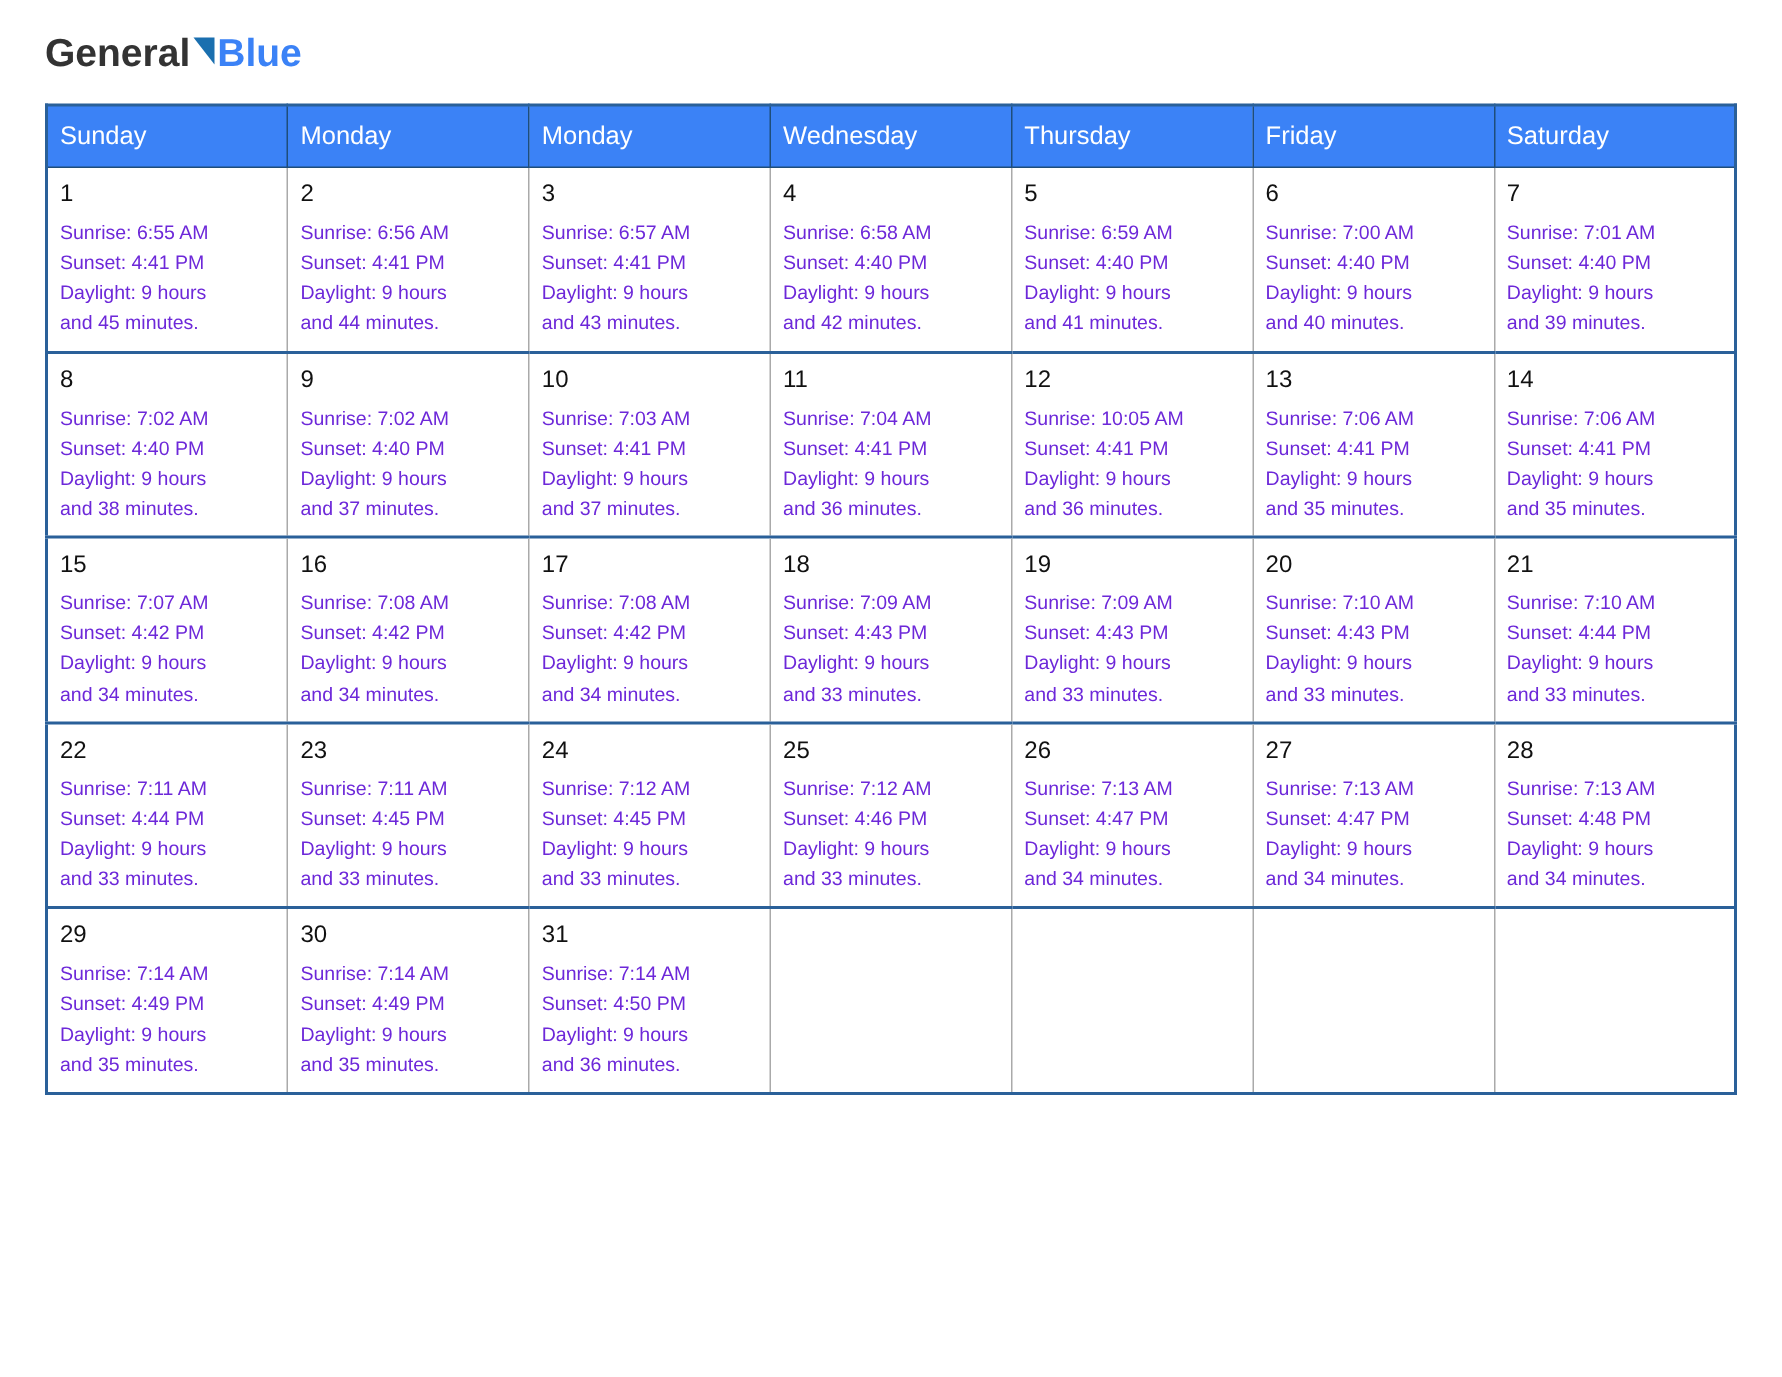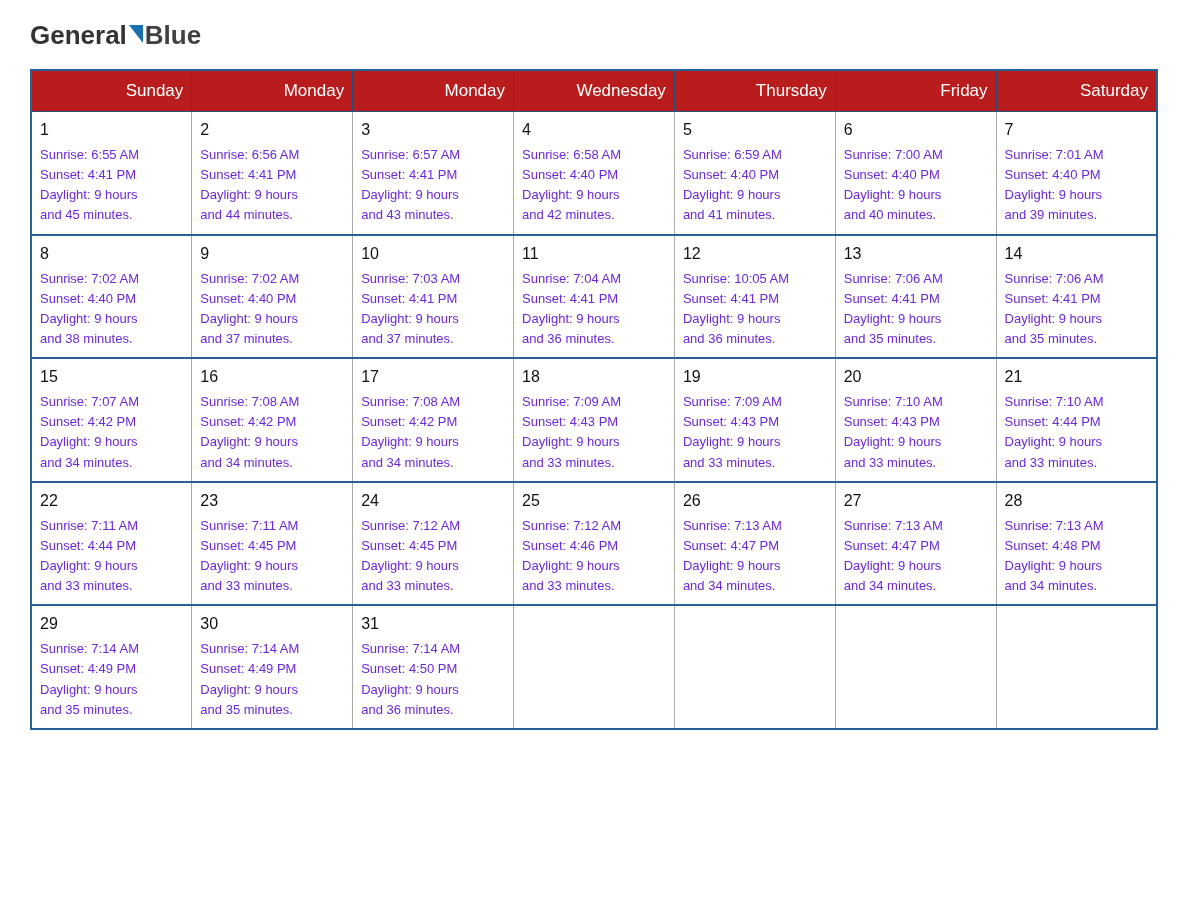--- a/index.html
+++ b/index.html
@@ -34,47 +34,47 @@
       width: 0;
       height: 0;
       border-left: 14px solid transparent;
       border-right: 0px solid transparent;
       border-top: 18px solid #1a6faf;
       margin: 0 2px;
       vertical-align: middle;
       position: relative;
       top: -2px;
     }
-    .logo-blue { color: #404040; }
+    .logo-blue { color: #3b82f6; }
     .title-area {
       text-align: right;
     }
     .month-title {
       font-size: 52px;
       font-weight: normal;
       color: #222;
       line-height: 1.1;
     }
     .location-subtitle {
       font-size: 22px;
       color: #444;
       margin-top: 4px;
     }
     .calendar-table {
       width: 100%;
       border-collapse: collapse;
       border: 2px solid #2a6099;
     }
     .calendar-table th {
-      background-color: #b91c1c;
+      background-color: #3b82f6;
       color: #ffffff;
       font-size: 17px;
       font-weight: normal;
       padding: 10px 8px;
-      text-align: right;
+      text-align: left;
       border: 1px solid #1e4d7a;
     }
     .calendar-table td {
       vertical-align: top;
       padding: 6px 8px 8px 8px;
       border: 1px solid #aaa;
       width: 14.28%;
       min-height: 100px;
       background: #fff;
       font-size: 13px;

